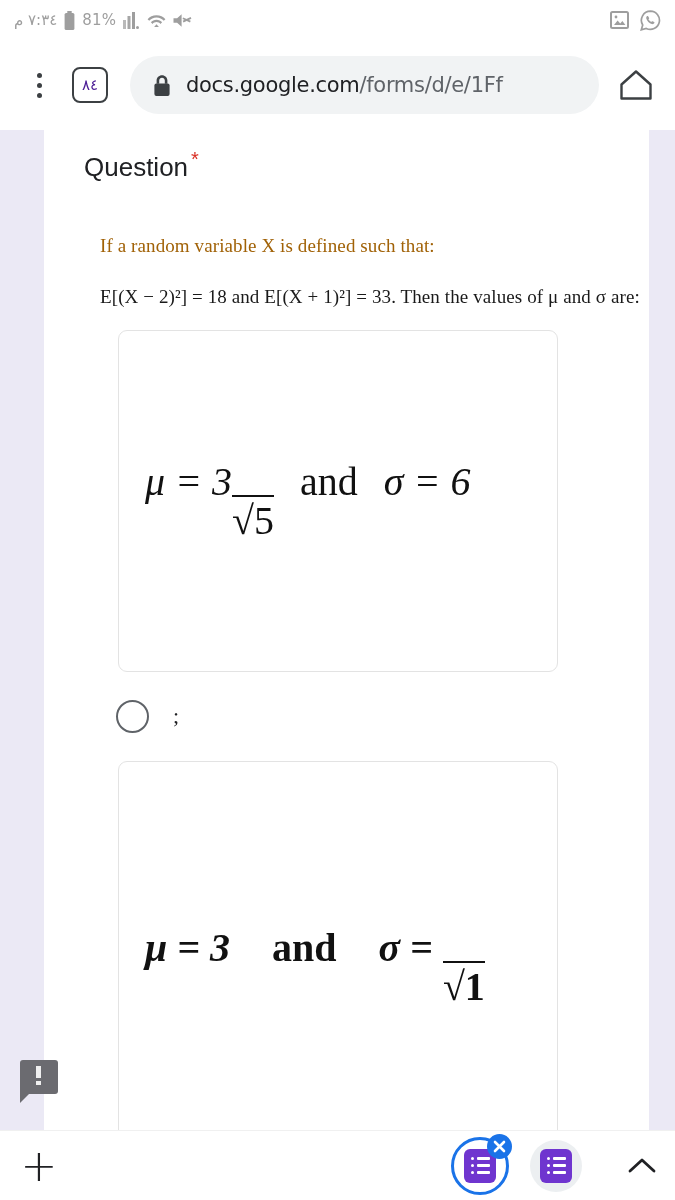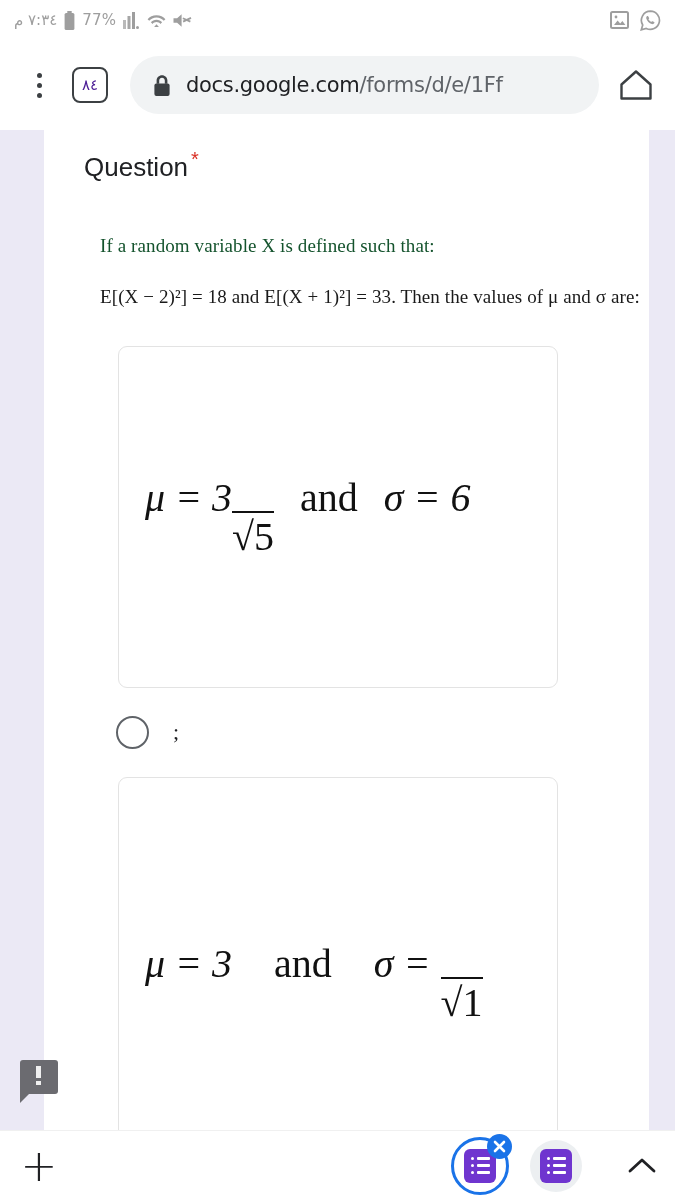--- a/index.html
+++ b/index.html
@@ -57,34 +57,34 @@
     background:#ffffff;
   }
   .q-title {
     margin:18px 0 0 40px; font-size:26px; color:#202124; font-weight:400;
     font-family:"Liberation Sans", sans-serif;
   }
   .q-title .req { color:#d93025; font-size:20px; vertical-align:super; margin-left:3px; }
 
   .q-body { margin:52px 0 0 56px; color:#000; }
   .q-line1 {
-    font-family:"Liberation Serif", serif; font-size:19px; color:#14532d;
+    font-family:"Liberation Serif", serif; font-size:19px; color:#a16207;
     letter-spacing:0.1px;
   }
   .q-line2 {
     font-family:"Liberation Serif", serif; font-size:19px; color:#1a1a1a;
     margin-top:29px; letter-spacing:0.1px;
   }
 
   .opt-img {
-    margin:38px 0 0 74px; width:440px; height:342px;
+    margin:22px 0 0 74px; width:440px; height:342px;
     border:1px solid #e3e3e3; border-radius:9px; background:#fff;
     display:flex; align-items:center; position:relative;
   }
-  .opt-img.second { height:412px; margin-top:28px; }
+  .opt-img.second { height:412px; margin-top:28px;font-weight:bold; }
   .math {
     font-family:"Liberation Serif", serif; font-size:40px; color:#111;
     margin-left:26px; white-space:nowrap;
   }
   .math .gl { font-style:italic; }
   .math .sp { display:inline-block; width:26px; }
   .math .sp2 { display:inline-block; width:42px; }
   .rad-wrap {
     display:inline-flex; flex-direction:column; align-items:stretch;
     vertical-align:-2px;
@@ -158,21 +158,21 @@
 
   <div class="statusbar">
     <div class="sb-left">
       <span class="sb-text">٧:٣٤ م</span>
       <span class="sb-ico">
         <svg width="11" height="19" viewBox="0 0 11 19">
           <rect x="3.3" y="0" width="4.4" height="2" fill="#9e9e9e"></rect>
           <rect x="0.6" y="2" width="9.8" height="17" rx="1.6" fill="#9e9e9e"></rect>
         </svg>
       </span>
-      <span class="sb-text">77%</span>
+      <span class="sb-text">81%</span>
       <span class="sb-ico">
         <svg width="17" height="17" viewBox="0 0 17 17">
           <rect x="0" y="8" width="3" height="9" fill="#b9b9b9"></rect>
           <rect x="4.5" y="4" width="3" height="13" fill="#a6a6a6"></rect>
           <rect x="9" y="0" width="3" height="17" fill="#9e9e9e"></rect>
           <circle cx="14.5" cy="15.5" r="1.5" fill="#9e9e9e"></circle>
         </svg>
       </span>
       <span class="sb-ico">
         <svg width="19" height="17" viewBox="0 0 19 17">

